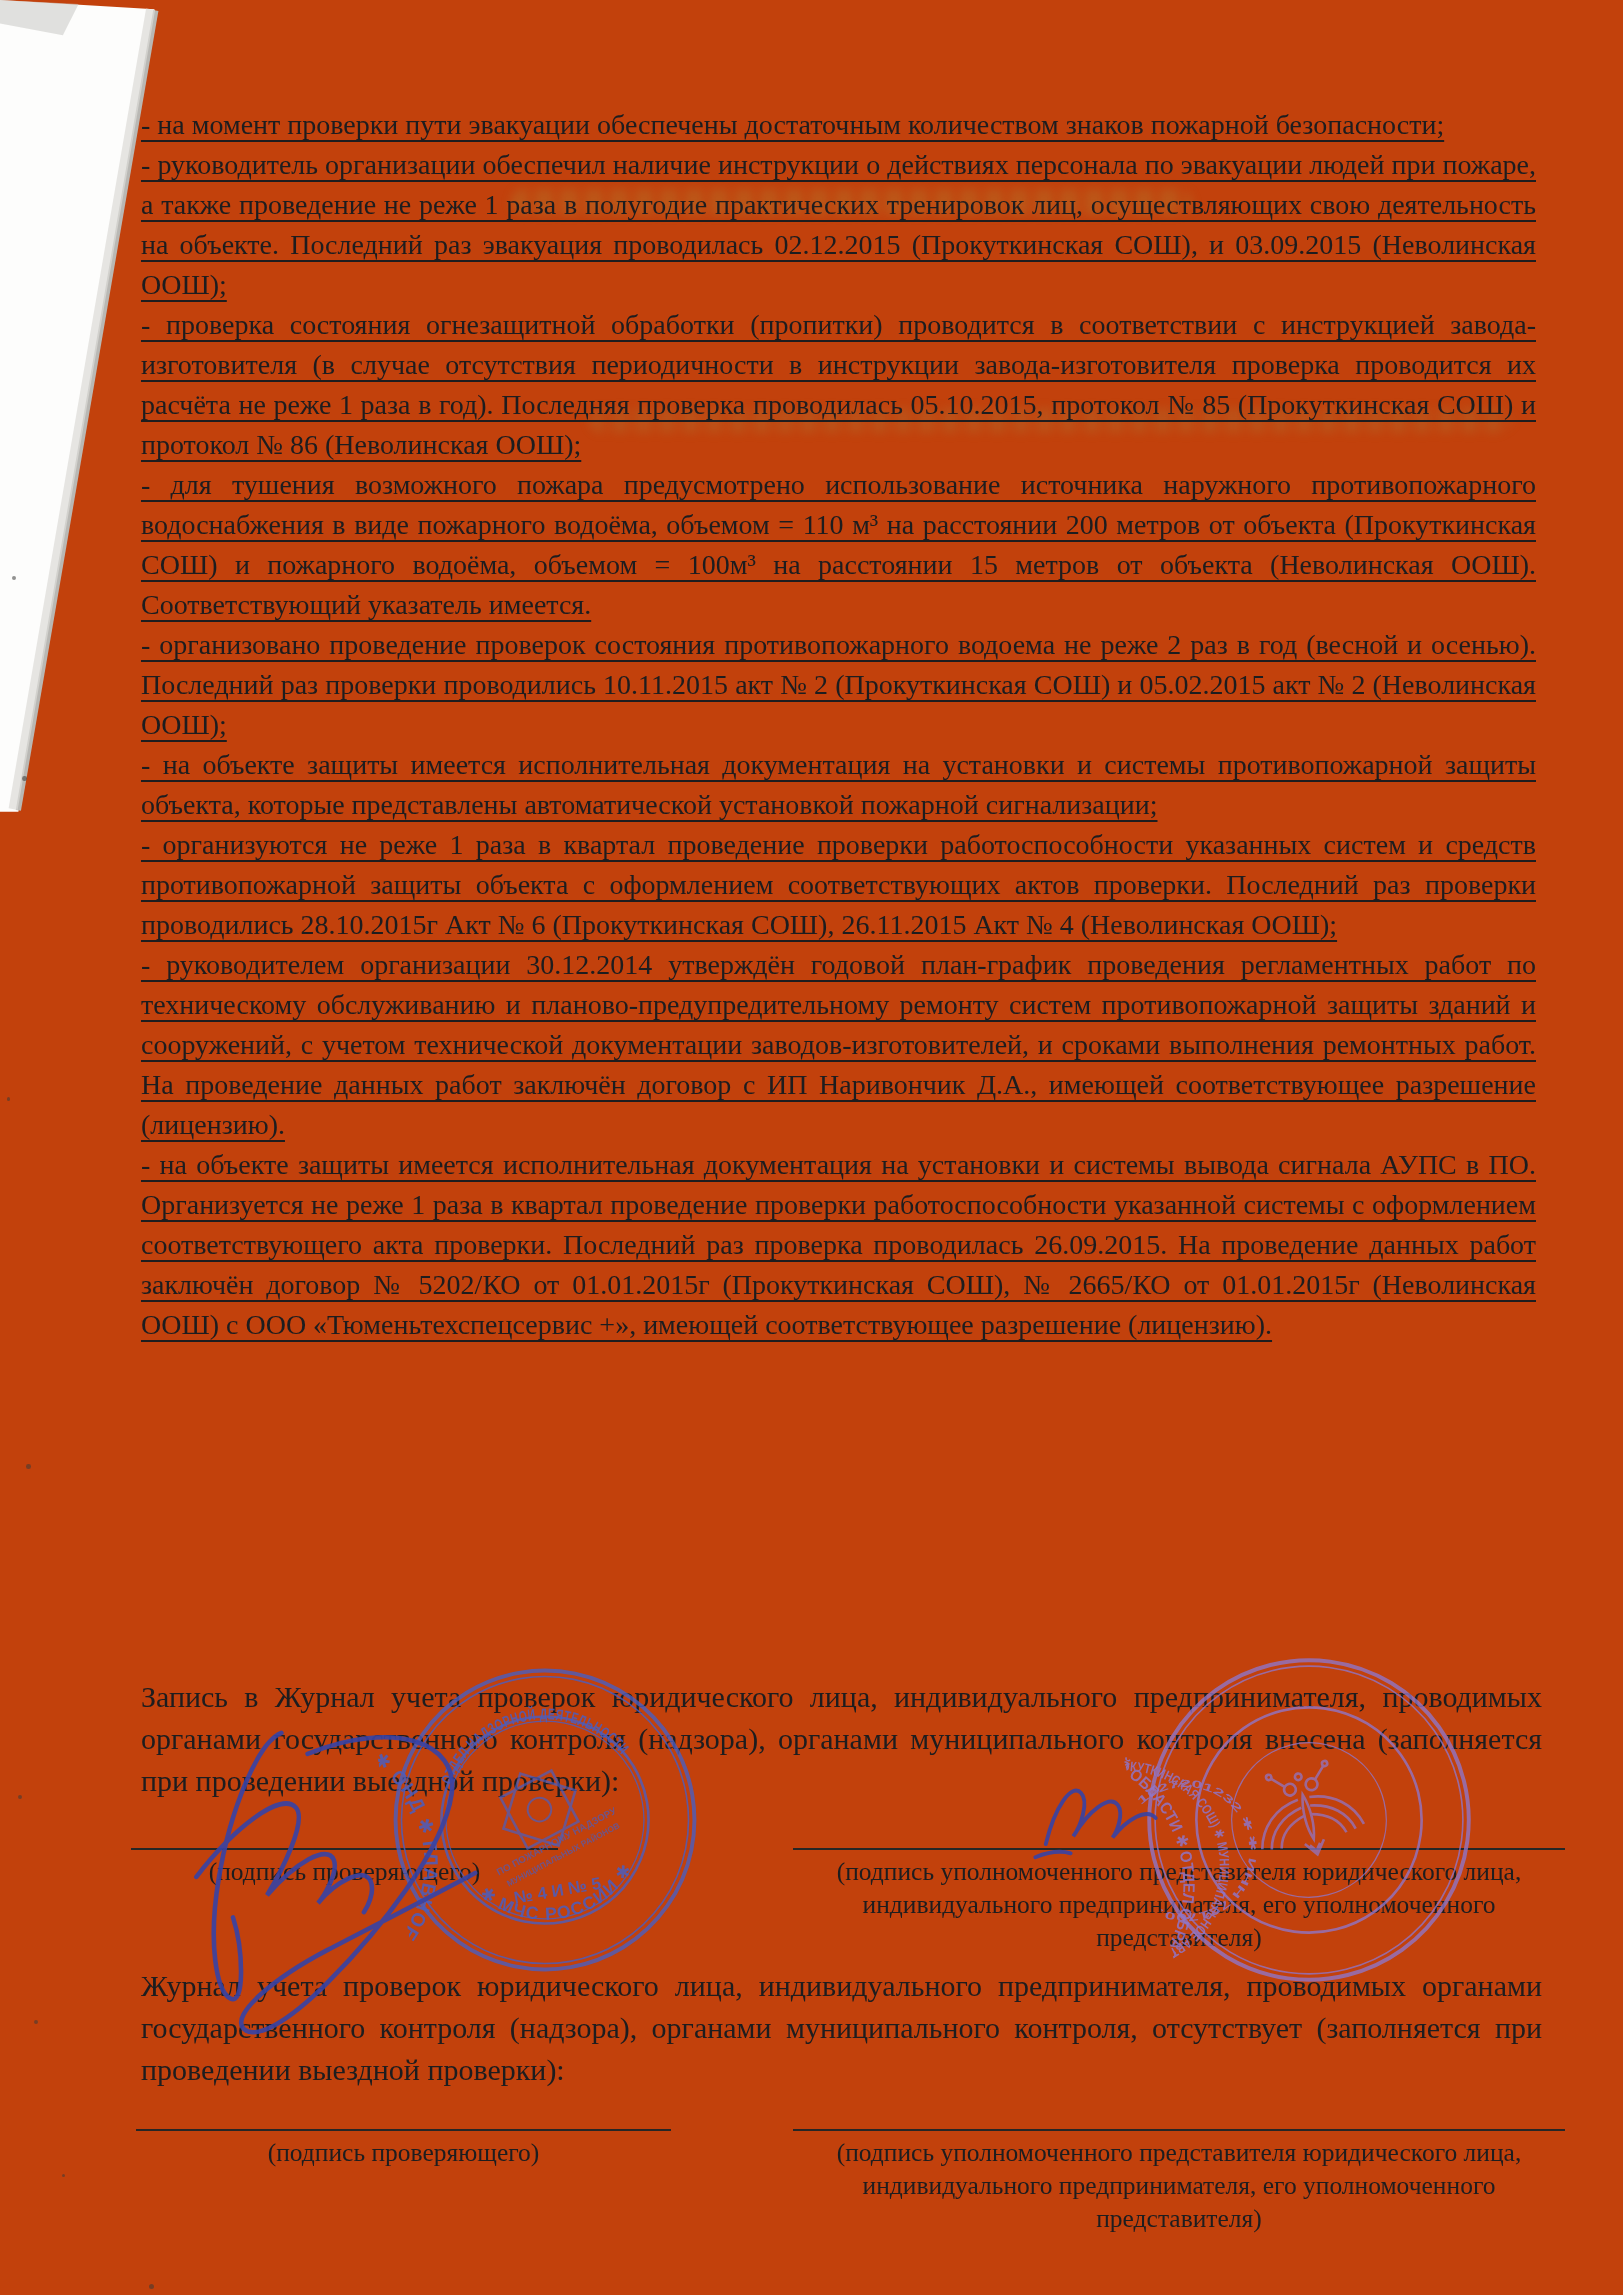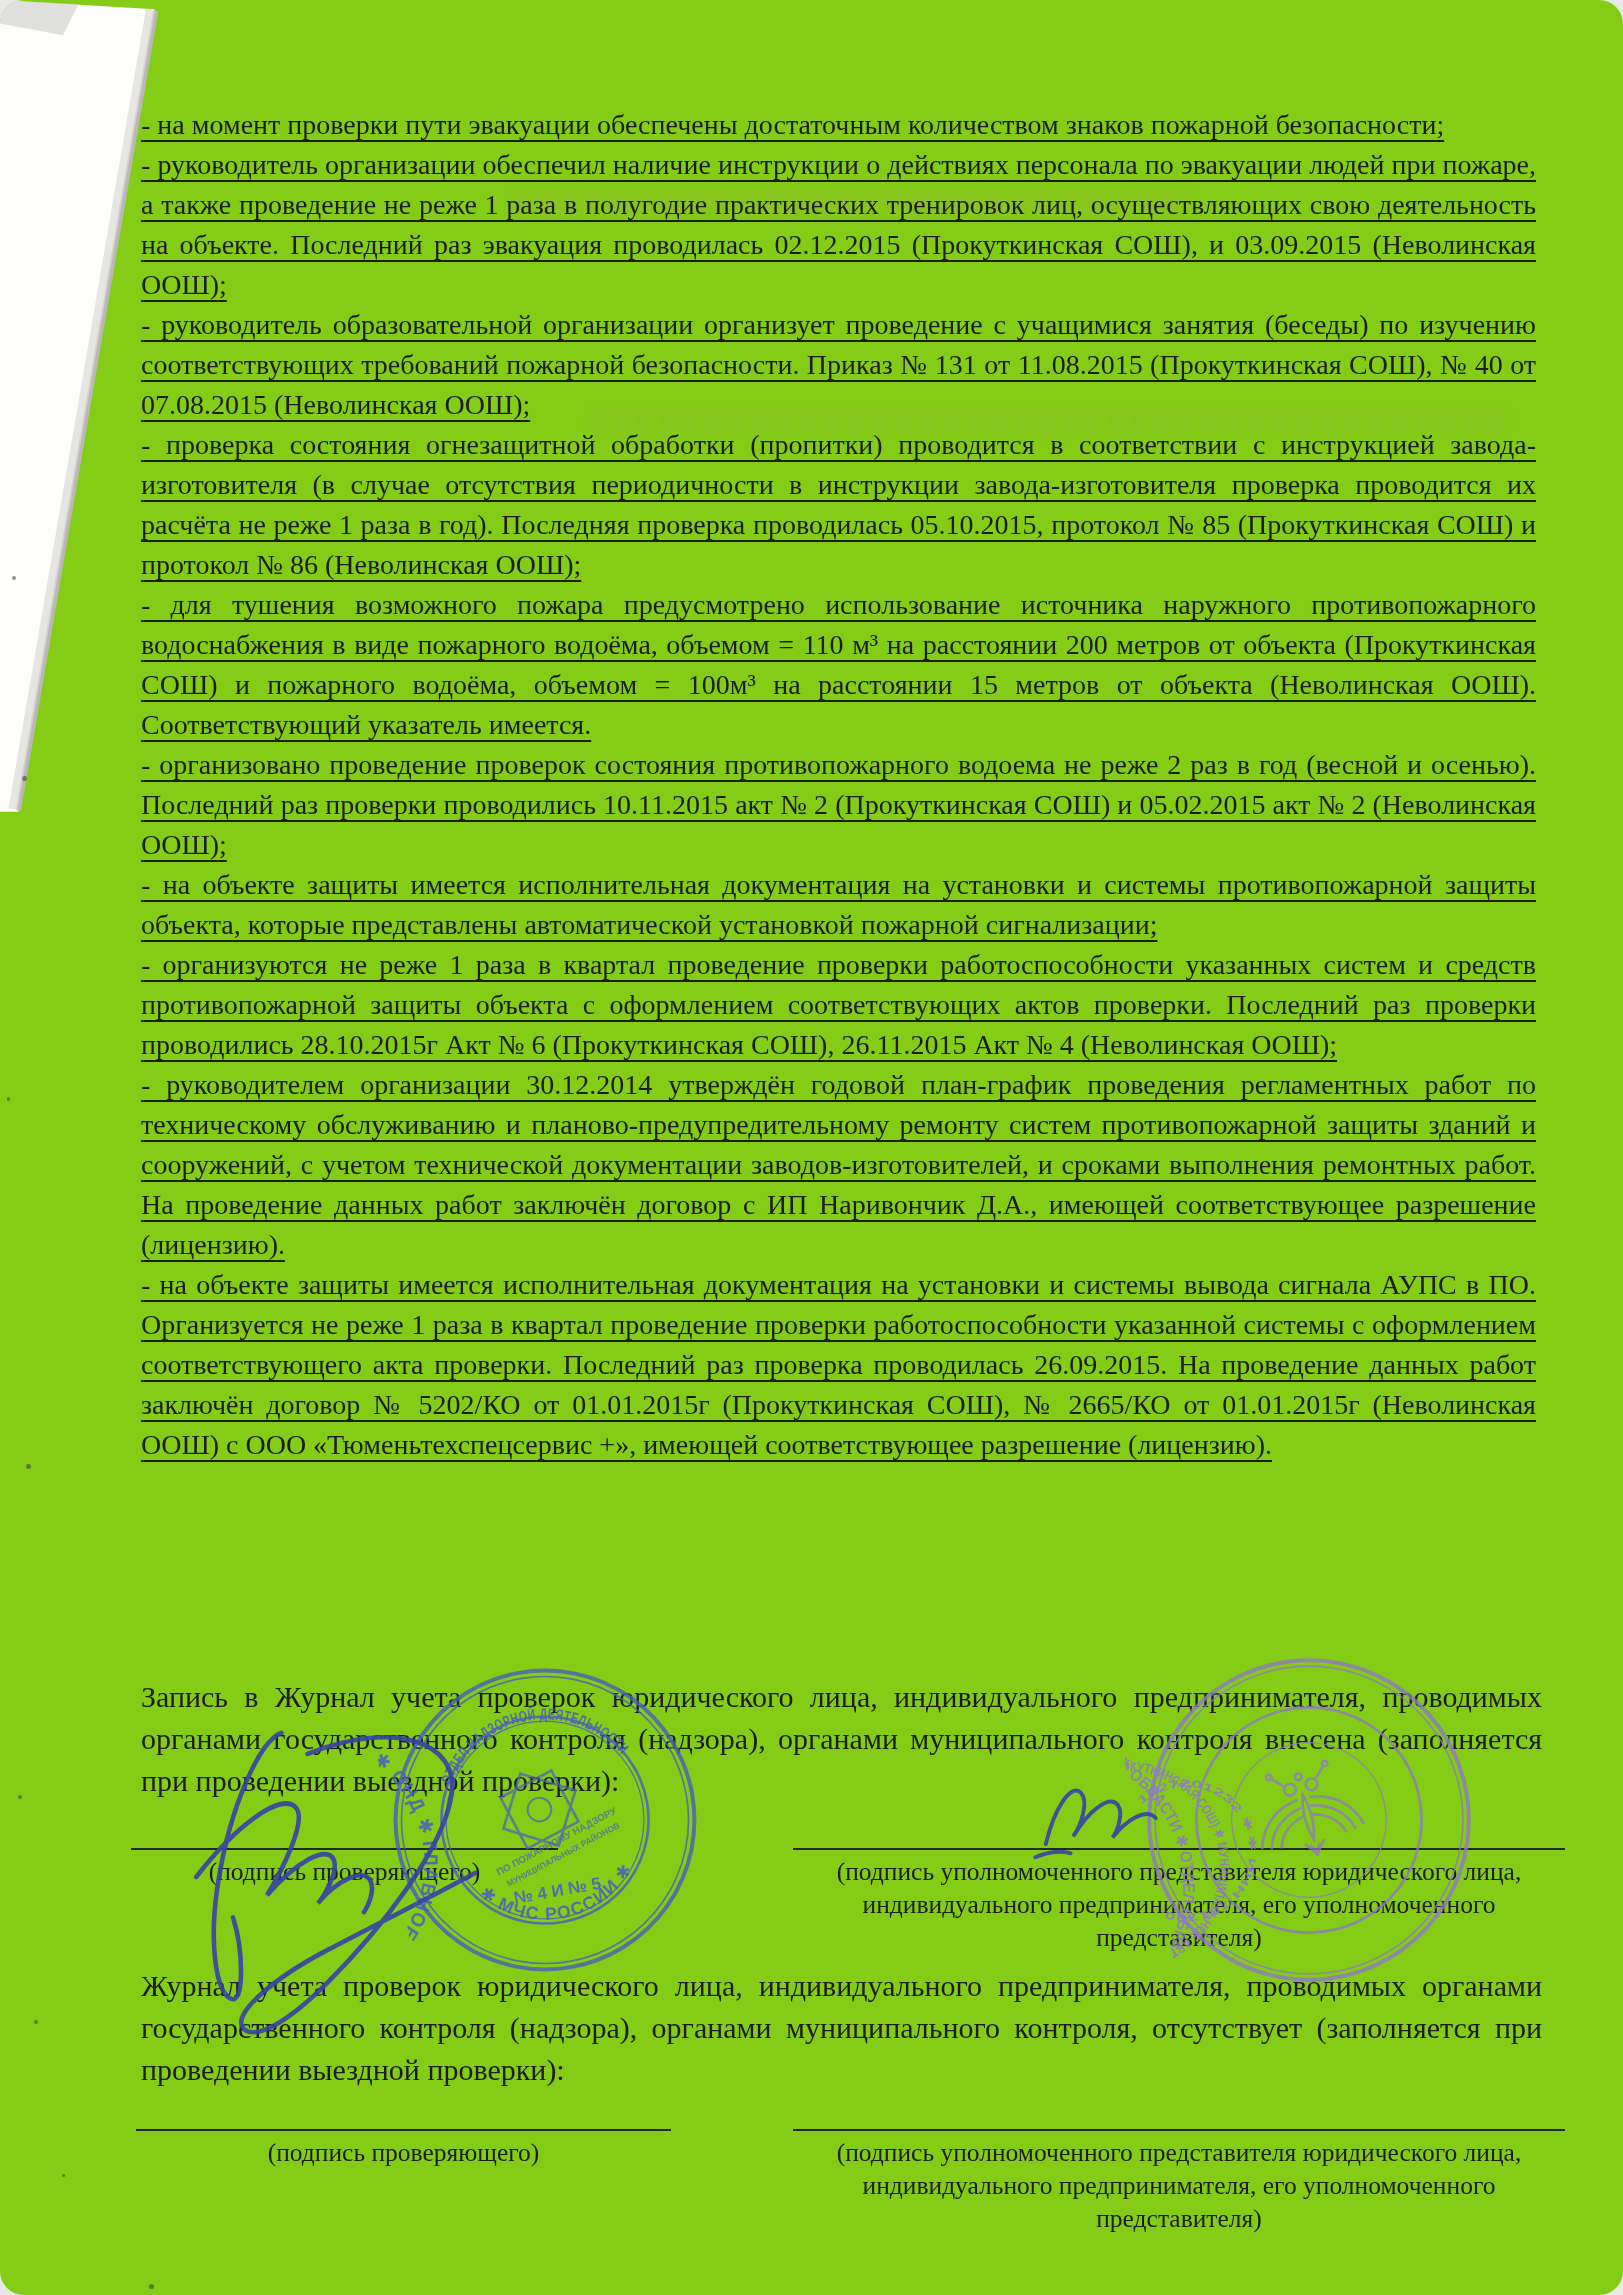--- a/index.html
+++ b/index.html
@@ -1,18 +1,18 @@
 <!DOCTYPE html>
 <html style="font-size:10.5px"><head>
 <meta charset="utf-8">
 <style>
   html,body{margin:0;padding:0;background:#e8e8e6;}
   .page{
-    position:relative;width:1623px;height:2295px;background:#84cc16;
-    font-family:"Liberation Serif","DejaVu Serif",serif;color:#1d1d1f;overflow:hidden;border-radius:24px;
+    position:relative;width:1623px;height:2295px;background:#c2410c;
+    font-family:"Liberation Serif","DejaVu Serif",serif;color:#1d1d1f;overflow:hidden;
   }
   
   .fold-svg{position:absolute;left:0;top:0;pointer-events:none;}
   .ghost{position:absolute;filter:blur(4.6px);border-radius:11.8px;pointer-events:none;}
   .ghost1{left:511px;top:189px;width:681px;height:26px;
     background:repeating-linear-gradient(90deg,rgba(168,164,70,.22) 0 15.7px,rgba(168,164,70,.05) 15.7px 25px);}
   .ghost2{left:589px;top:408px;width:923px;height:25px;
     background:repeating-linear-gradient(90deg,rgba(160,158,80,.18) 0 14.4px,rgba(160,158,80,.04) 14.4px 23.6px);}
   .speck{position:absolute;background:#3a3a38;border-radius:50%;opacity:.55;}
   
@@ -71,21 +71,20 @@
   <div class="speck" style="left:6.5px;top:1097px;width:3.9px;height:3.9px"></div>
   <div class="speck" style="left:26px;top:1464px;width:4.6px;height:4.6px"></div>
   <div class="speck" style="left:18.3px;top:1795px;width:3.9px;height:3.9px"></div>
   <div class="speck" style="left:34px;top:2020px;width:3.9px;height:3.9px"></div>
   <div class="speck" style="left:62px;top:2174px;width:3.3px;height:3.3px"></div>
   <div class="speck" style="left:149px;top:2284px;width:5.2px;height:5.2px"></div>
 
   <div class="findings" id="findings">
       <p class="finding">- на момент проверки пути эвакуации обеспечены достаточным количеством знаков пожарной безопасности;</p>
       <p class="finding">- руководитель организации обеспечил наличие инструкции о действиях персонала по эвакуации людей при пожаре, а также проведение не реже 1 раза в полугодие практических тренировок лиц, осуществляющих свою деятельность на объекте. Последний раз эвакуация проводилась 02.12.2015 (Прокуткинская СОШ), и 03.09.2015 (Неволинская ООШ);</p>
-      <p class="finding">- руководитель образовательной организации организует проведение с учащимися занятия (беседы) по изучению соответствующих требований пожарной безопасности. Приказ № 131 от 11.08.2015   (Прокуткинская СОШ), № 40 от 07.08.2015 (Неволинская ООШ);</p>
       <p class="finding">- проверка состояния огнезащитной обработки (пропитки) проводится в соответствии с инструкцией завода-изготовителя (в случае отсутствия периодичности в инструкции завода-изготовителя проверка проводится их расчёта не реже 1 раза в год). Последняя проверка проводилась 05.10.2015, протокол № 85 (Прокуткинская СОШ) и протокол № 86 (Неволинская ООШ);</p>
       <p class="finding">- для тушения возможного пожара предусмотрено использование источника наружного противопожарного водоснабжения в виде  пожарного водоёма, объемом = 110 м³   на расстоянии 200 метров от объекта (Прокуткинская СОШ) и пожарного водоёма, объемом = 100м³   на расстоянии 15 метров от объекта (Неволинская ООШ). Соответствующий указатель имеется.</p>
       <p class="finding">- организовано проведение проверок состояния противопожарного водоема не реже 2 раз в год (весной и осенью). Последний раз проверки проводились 10.11.2015 акт № 2 (Прокуткинская СОШ) и 05.02.2015 акт № 2 (Неволинская ООШ);</p>
       <p class="finding">- на объекте защиты имеется исполнительная документация на установки и системы противопожарной защиты объекта, которые представлены автоматической установкой пожарной сигнализации;</p>
       <p class="finding">- организуются не реже 1 раза в квартал проведение проверки работоспособности указанных систем и средств противопожарной защиты объекта с оформлением соответствующих актов проверки. Последний раз проверки проводились 28.10.2015г  Акт № 6 (Прокуткинская СОШ), 26.11.2015 Акт № 4 (Неволинская ООШ);</p>
       <p class="finding">- руководителем организации 30.12.2014 утверждён годовой план-график проведения регламентных работ по техническому обслуживанию и планово-предупредительному ремонту систем противопожарной защиты зданий и сооружений, с учетом технической документации заводов-изготовителей, и сроками выполнения ремонтных работ. На проведение данных работ заключён договор с ИП Наривончик  Д.А., имеющей соответствующее разрешение (лицензию).</p>
       <p class="finding">- на объекте защиты имеется исполнительная документация на установки и системы вывода сигнала АУПС в ПО. Организуется не реже 1 раза в квартал проведение проверки работоспособности указанной системы с оформлением соответствующего акта проверки. Последний раз проверка проводилась 26.09.2015. На проведение данных работ заключён договор № 5202/КО от 01.01.2015г (Прокуткинская СОШ), № 2665/КО от 01.01.2015г (Неволинская ООШ) с ООО «Тюменьтехспецсервис +», имеющей соответствующее разрешение (лицензию).</p>
     </div>
 
   <p class="plain" id="journal-entry">Запись в Журнал учета проверок юридического лица, индивидуального предпринимателя, проводимых органами государственного контроля (надзора), органами муниципального контроля внесена (заполняется при проведении выездной проверки):</p>

